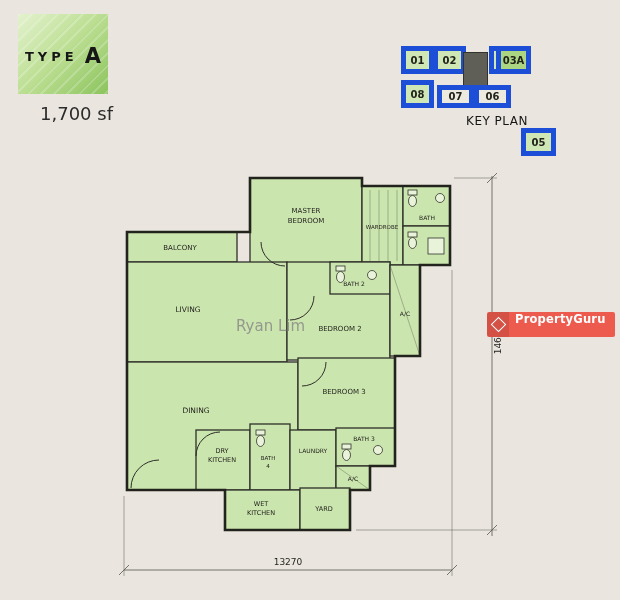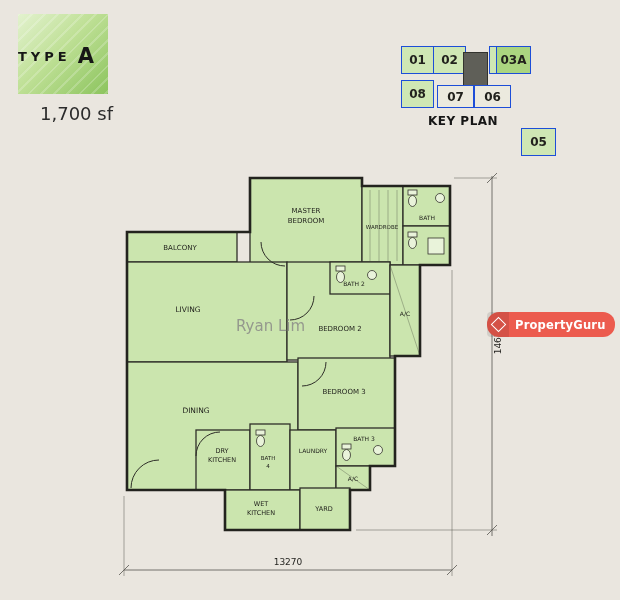--- a/index.html
+++ b/index.html
@@ -6,45 +6,45 @@
   body { font-family:"DejaVu Sans", sans-serif; }
   .stage { position:relative; width:620px; height:600px; background:#eae6df; overflow:hidden; }
 
   
   .type-square {
     position:absolute; left:18px; top:14px; width:90px; height:80px;
     background:
       repeating-linear-gradient(135deg, rgba(255,255,255,0.20) 0 2px, rgba(255,255,255,0) 2px 9px),
       linear-gradient(135deg,#e3f2cf 0%,#bfe096 45%,#8cc45e 100%);
   }
-  .type-line { position:absolute; left:0; right:0; top:30px; color:#161616; }
+  .type-line { position:absolute; left:0; right:0; top:30px; text-align:center; color:#161616; }
   .type-word { font-size:13px; font-weight:bold; letter-spacing:4px; vertical-align:baseline; }
   .type-letter { font-size:21px; font-weight:bold; margin-left:2px; vertical-align:-2px; }
   .type-area { position:absolute; left:40px; top:103px; font-size:18px; color:#2b2b2b; }
 
   
   .unit {
-    position:absolute; box-sizing:border-box; border:1px solid #1d4ed8; background:#cfe7b4;
+    position:absolute; box-sizing:border-box; border:5px solid #1d4ed8; background:#cfe7b4;
     display:flex; align-items:center; justify-content:center;
-    font-size:12px; font-weight:bold; color:#22221d;
+    font-size:10px; font-weight:bold; color:#22221d;
   }
   .unit.pale { background:#eceade; }
   .unit.hl { background:#abd580; }
   .kp-core { position:absolute; left:463px; top:52px; width:25px; height:36px; background:#5f5f58; border:1px solid #33332e; box-sizing:border-box; }
-  .kp-title { position:absolute; left:428px; top:114px; width:100px; text-align:left; font-size:12px; font-weight:bold; letter-spacing:0.5px; color:#161616; }
+  .kp-title { position:absolute; left:428px; top:114px; width:100px; text-align:right; font-size:12px; font-weight:normal; letter-spacing:0.5px; color:#161616; }
 
   
   svg.plan { position:absolute; left:0; top:0; }
   svg.plan text { font-family:"DejaVu Sans", sans-serif; fill:#1f1f1b; }
 
   
   .wm-name { position:absolute; left:236px; top:317px; font-size:15px; color:#8b8b88; opacity:0.85; }
   .pg-badge {
-    position:absolute; left:487px; top:312px; height:25px; display:flex; align-items:center;
-    background:#ec5b4e; border-radius:12px; color:#fff;
+    position:absolute; left:487px; top:312px; height:25px; display:flex; 
+    background:#ec5b4e; border-radius:2px; color:#fff;
   }
   .pg-icon-box { width:22px; height:25px; display:flex; align-items:center; justify-content:center;
     background:rgba(0,0,0,0.10); border-radius:4px 0 0 4px; }
   .pg-diamond { width:9px; height:9px; border:1.8px solid #fff; transform:rotate(45deg); }
   .pg-text { font-size:11.5px; font-weight:bold; padding:0 9px 0 6px; letter-spacing:0.2px; }
 </style>
 </head>
 <body>
 
 <div class="stage">

